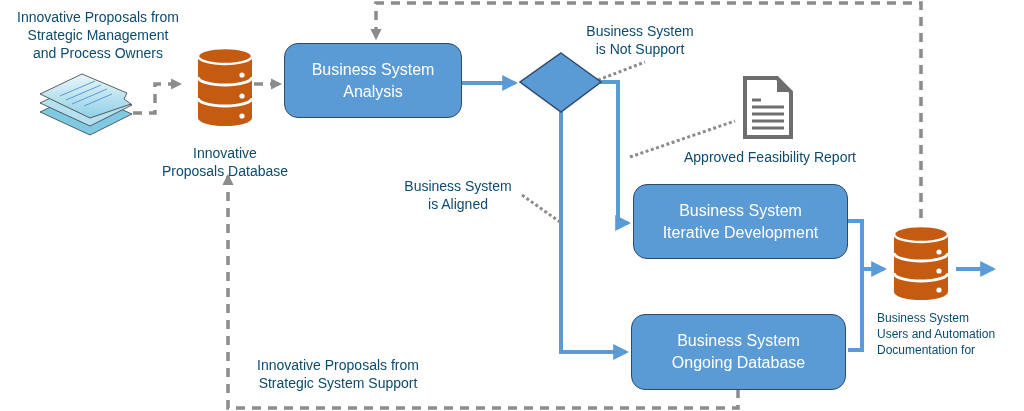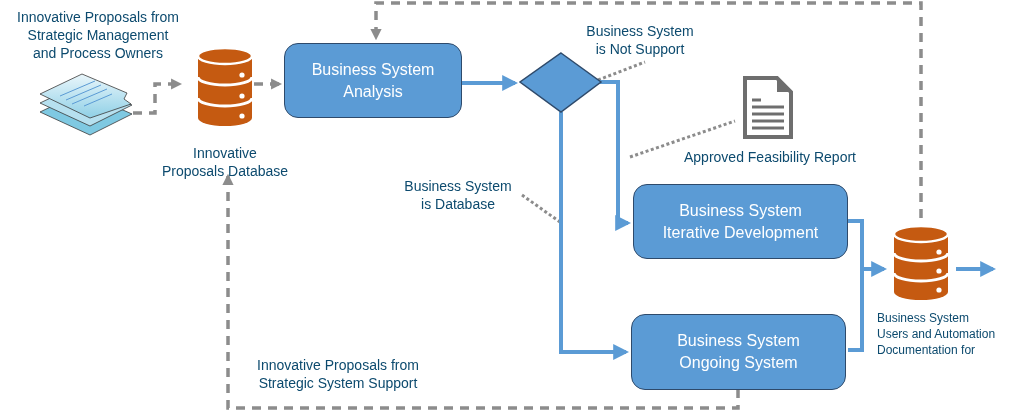--- a/index.html
+++ b/index.html
@@ -105,40 +105,40 @@
 <div class="box" style="left:284px;top:43px;width:178px;height:75px;">
   <span>Business System</span>
   <span>Analysis</span>
 </div>
 <div class="box" style="left:633px;top:184px;width:215px;height:75px;">
   <span>Business System</span>
   <span>Iterative Development</span>
 </div>
 <div class="box" style="left:631px;top:314px;width:215px;height:76px;">
   <span>Business System</span>
-  <span>Ongoing System</span>
+  <span>Ongoing Database</span>
 </div>
 
 <div class="lbl" style="left:8px;top:8px;width:180px;">
   <div>Innovative Proposals from</div>
   <div>Strategic Management</div>
   <div>and Process Owners</div>
 </div>
 <div class="lbl" style="left:150px;top:132px;width:150px;margin-top:12px;">
   <div>Innovative</div>
   <div>Proposals Database</div>
 </div>
 <div class="lbl" style="left:575px;top:22px;width:130px;">
   <div>Business System</div>
   <div>is Not Support</div>
 </div>
 <div class="lbl" style="left:672px;top:148px;width:196px;">Approved Feasibility Report</div>
 <div class="lbl" style="left:393px;top:177px;width:130px;">
   <div>Business System</div>
-  <div>is Database</div>
+  <div>is Aligned</div>
 </div>
 <div class="lbl" style="left:248px;top:356px;width:180px;">
   <div>Innovative Proposals from</div>
   <div>Strategic System Support</div>
 </div>
 <div class="lbl left small" style="left:877px;top:310px;width:145px;">
   <div>Business System</div>
   <div>Users and Automation</div>
   <div>Documentation for</div>
 </div>

